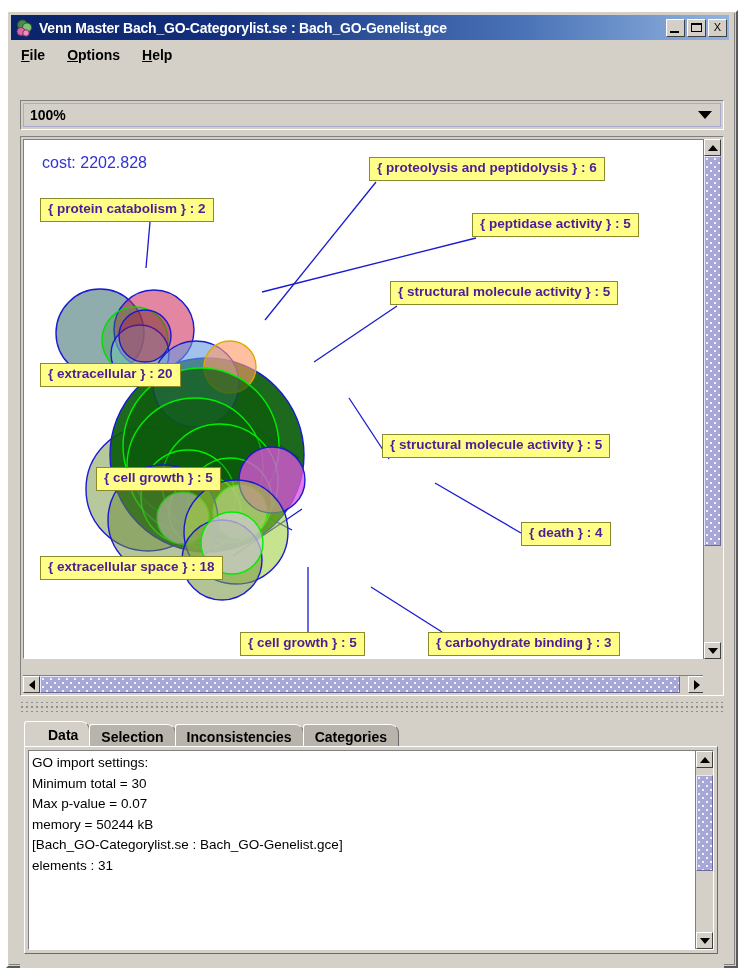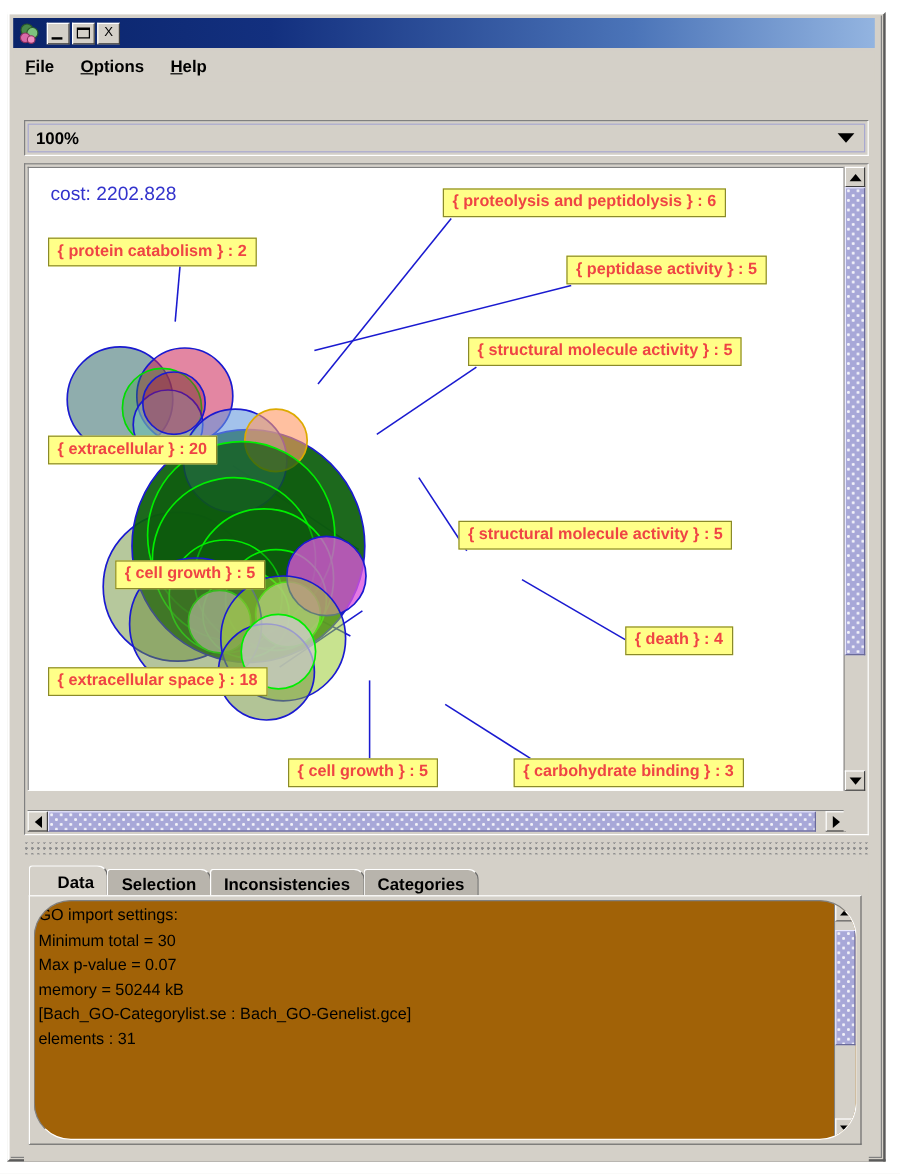--- a/index.html
+++ b/index.html
@@ -159,21 +159,21 @@
     font-size: 16px;
     color: #3333cc;
     font-family: "Liberation Sans", sans-serif;
   }
 
   
   .callout {
     position: absolute;
     background: #ffff88;
     border: 1px solid #8a8a2a;
-    color: #ef4444;
+    color: #4c1d95;
     font-size: 13.5px;
     font-weight: bold;
     white-space: nowrap;
     padding: 3px 7px 4px 7px;
     box-sizing: border-box;
     line-height: 1.1;
     cursor: default;
   }
 
   
@@ -286,28 +286,27 @@
     border-top: 1px solid #ffffff;
     border-left: 1px solid #ffffff;
     border-right: 1px solid #6a6a6a;
     border-bottom: 1px solid #6a6a6a;
     box-sizing: border-box;
     padding: 3px;
   }
   .text-area-wrap {
     position: relative;
     width: 100%; height: 100%;
-    background: #a16207;
+    background: #ffffff;
     border-top: 1px solid #808080;
     border-left: 1px solid #808080;
     border-right: 1px solid #ffffff;
     border-bottom: 1px solid #ffffff;
     box-sizing: border-box;
     overflow: hidden;
-    border-radius: 31px;
   }
   .log-lines {
     position: absolute;
     left: 3px; top: 2px;
     right: 20px;
     font-size: 13.5px;
     color: #000;
     font-family: "Liberation Sans", sans-serif;
     line-height: 1.52;
     white-space: nowrap;
@@ -324,20 +323,21 @@
 
     <div class="titlebar">
       <span class="title-icon">
         <svg width="20" height="20" viewBox="0 0 20 20">
           <circle cx="7.5" cy="7" r="5" fill="#4a8a4a" stroke="#2a5a2a" stroke-width="1"></circle>
           <circle cx="12" cy="9.5" r="4.6" fill="#7ec27e" stroke="#2a5a2a" stroke-width="1"></circle>
           <circle cx="6" cy="13.5" r="4" fill="#d86aa8" stroke="#8a3060" stroke-width="1"></circle>
           <circle cx="11" cy="15" r="3.2" fill="#ef8fc0" stroke="#8a3060" stroke-width="1"></circle>
         </svg>
       </span>
+      <span class="title-text">Venn Master Bach_GO-Categorylist.se : Bach_GO-Genelist.gce</span>
       <span class="title-buttons">
         <span class="tbtn">
             <i class="min-bar"></i>
           </span>
         <span class="tbtn">
             <i class="max-box"></i>
           </span>
         <span class="tbtn">
             <span class="g">X</span>
           </span>

